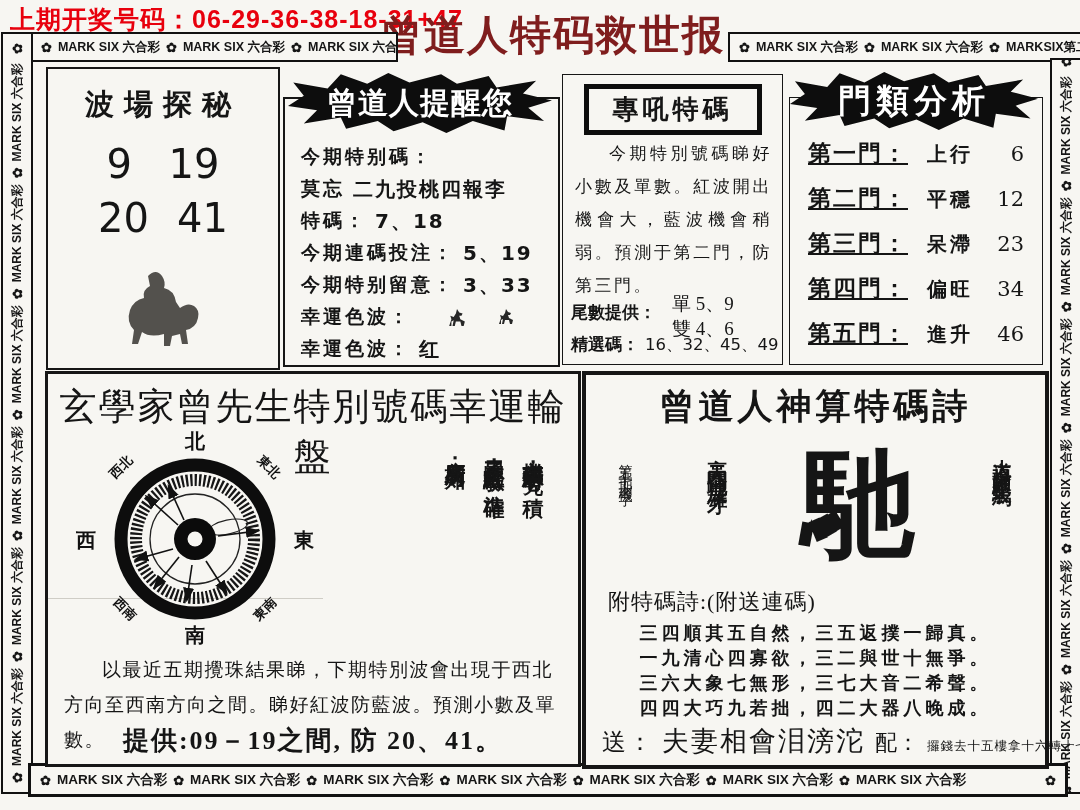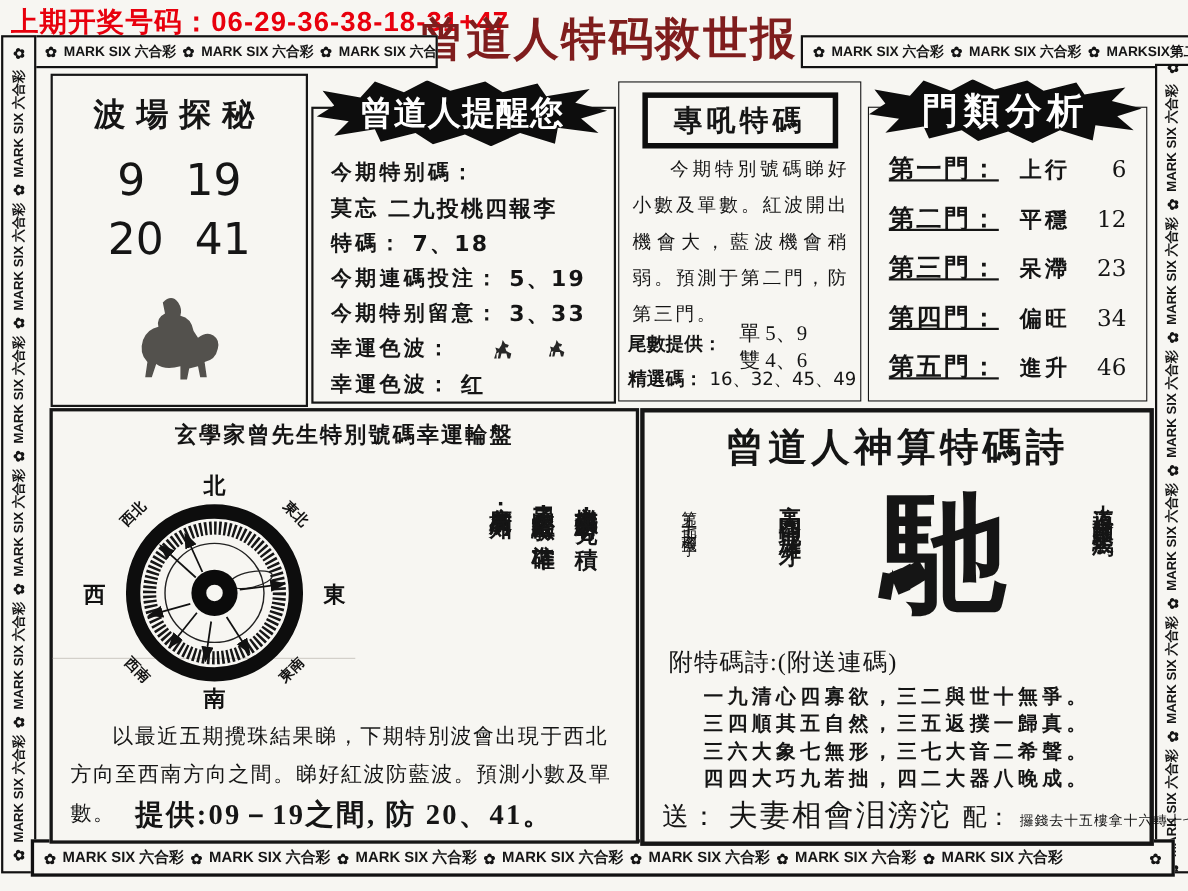--- a/index.html
+++ b/index.html
@@ -63,21 +63,21 @@
   .zg-sel .vl{font-size:18px;margin-left:6px;white-space:nowrap;font-family:"DejaVu Sans",sans-serif;font-size:16.5px;}
   
   .box4{left:789px;top:97px;width:252px;height:266px;border-width:1.5px;}
   .ml-rows{padding:40px 18px 0 18px;}
   .ml-row{display:flex;align-items:baseline;height:22px;margin-bottom:23px;}
   .ml-row .lb{font-weight:700;font-size:23px;letter-spacing:2px;width:102px;white-space:nowrap;text-decoration:underline;}
   .ml-row .nm{font-weight:700;font-size:20px;letter-spacing:3px;flex:1;text-align:center;}
   .ml-row .vl{font-family:"DejaVu Serif",serif;font-size:21px;width:34px;text-align:right;}
   
   .box5{left:45px;top:371px;width:530px;height:390px;border-width:3px;}
-  .box5 .t{margin-top:8px;text-align:center;font-size:20px;font-weight:700;letter-spacing:2px;}
+  .box5 .t{margin-top:8px;text-align:center;font-size:37px;font-weight:400;letter-spacing:2px;}
   .wheel{position:absolute;left:22px;top:52px;}
   .vtext{position:absolute;right:20px;top:70px;height:212px;writing-mode:vertical-rl;
          font-size:21px;font-weight:700;letter-spacing:2px;}
   .vtext div{margin:0 11px;}
   .scanline{position:absolute;left:0;right:255px;top:224px;height:1px;background:#cfcdc6;}
   .analysis{position:absolute;left:16px;right:10px;top:278px;font-size:19px;letter-spacing:1.5px;
             line-height:35px;text-indent:2em;}
   .provide{position:absolute;left:0;right:0;top:349px;text-align:center;font-size:26px;
            font-weight:700;letter-spacing:2px;}
   
@@ -371,22 +371,22 @@
 <div class="box box6">
   <div class="t">曾道人神算特碼詩</div>
   <div class="verse-row">
     <div class="vcol issue">第五十七期玄機字</div>
     <div class="vcol verse-l">高天闊地展雄才</div>
     <div class="bigchar">馳</div>
     <div class="vcol verse-r">大道揚鞭馳駿馬</div>
   </div>
   <div class="subtitle">附特碼詩:(附送連碼)</div>
   <div class="poem">
+    <div>三四順其五自然，三五返撲一歸真。</div>
     <div>一九清心四寡欲，三二與世十無爭。</div>
-    <div>三四順其五自然，三五返撲一歸真。</div>
     <div>三六大象七無形，三七大音二希聲。</div>
     <div>四四大巧九若拙，四二大器八晚成。</div>
   </div>
   <div class="send-row">
     <span class="send-lb">送：</span>
     <span class="send-vl">夫妻相會泪滂沱</span>
     <span class="match-lb">配：</span>
     <span class="match-vl">攞錢去十五樓拿十六轉十七樓買特碼。</span>
   </div>
 </div>

